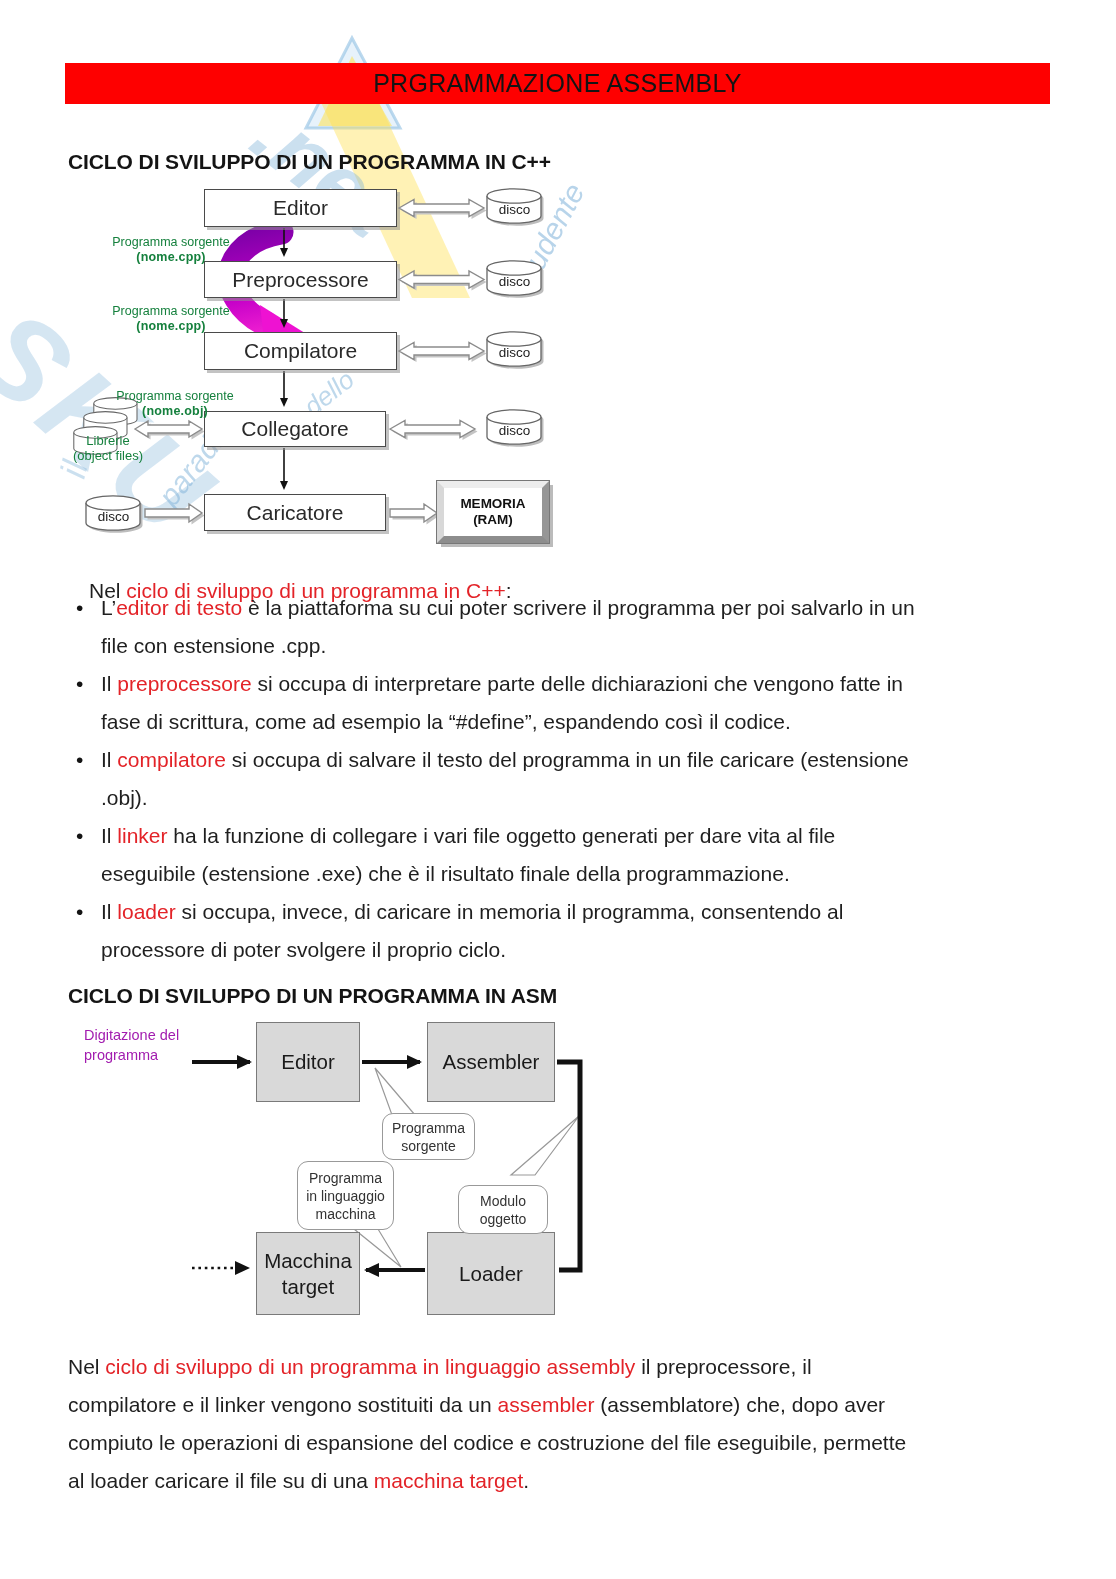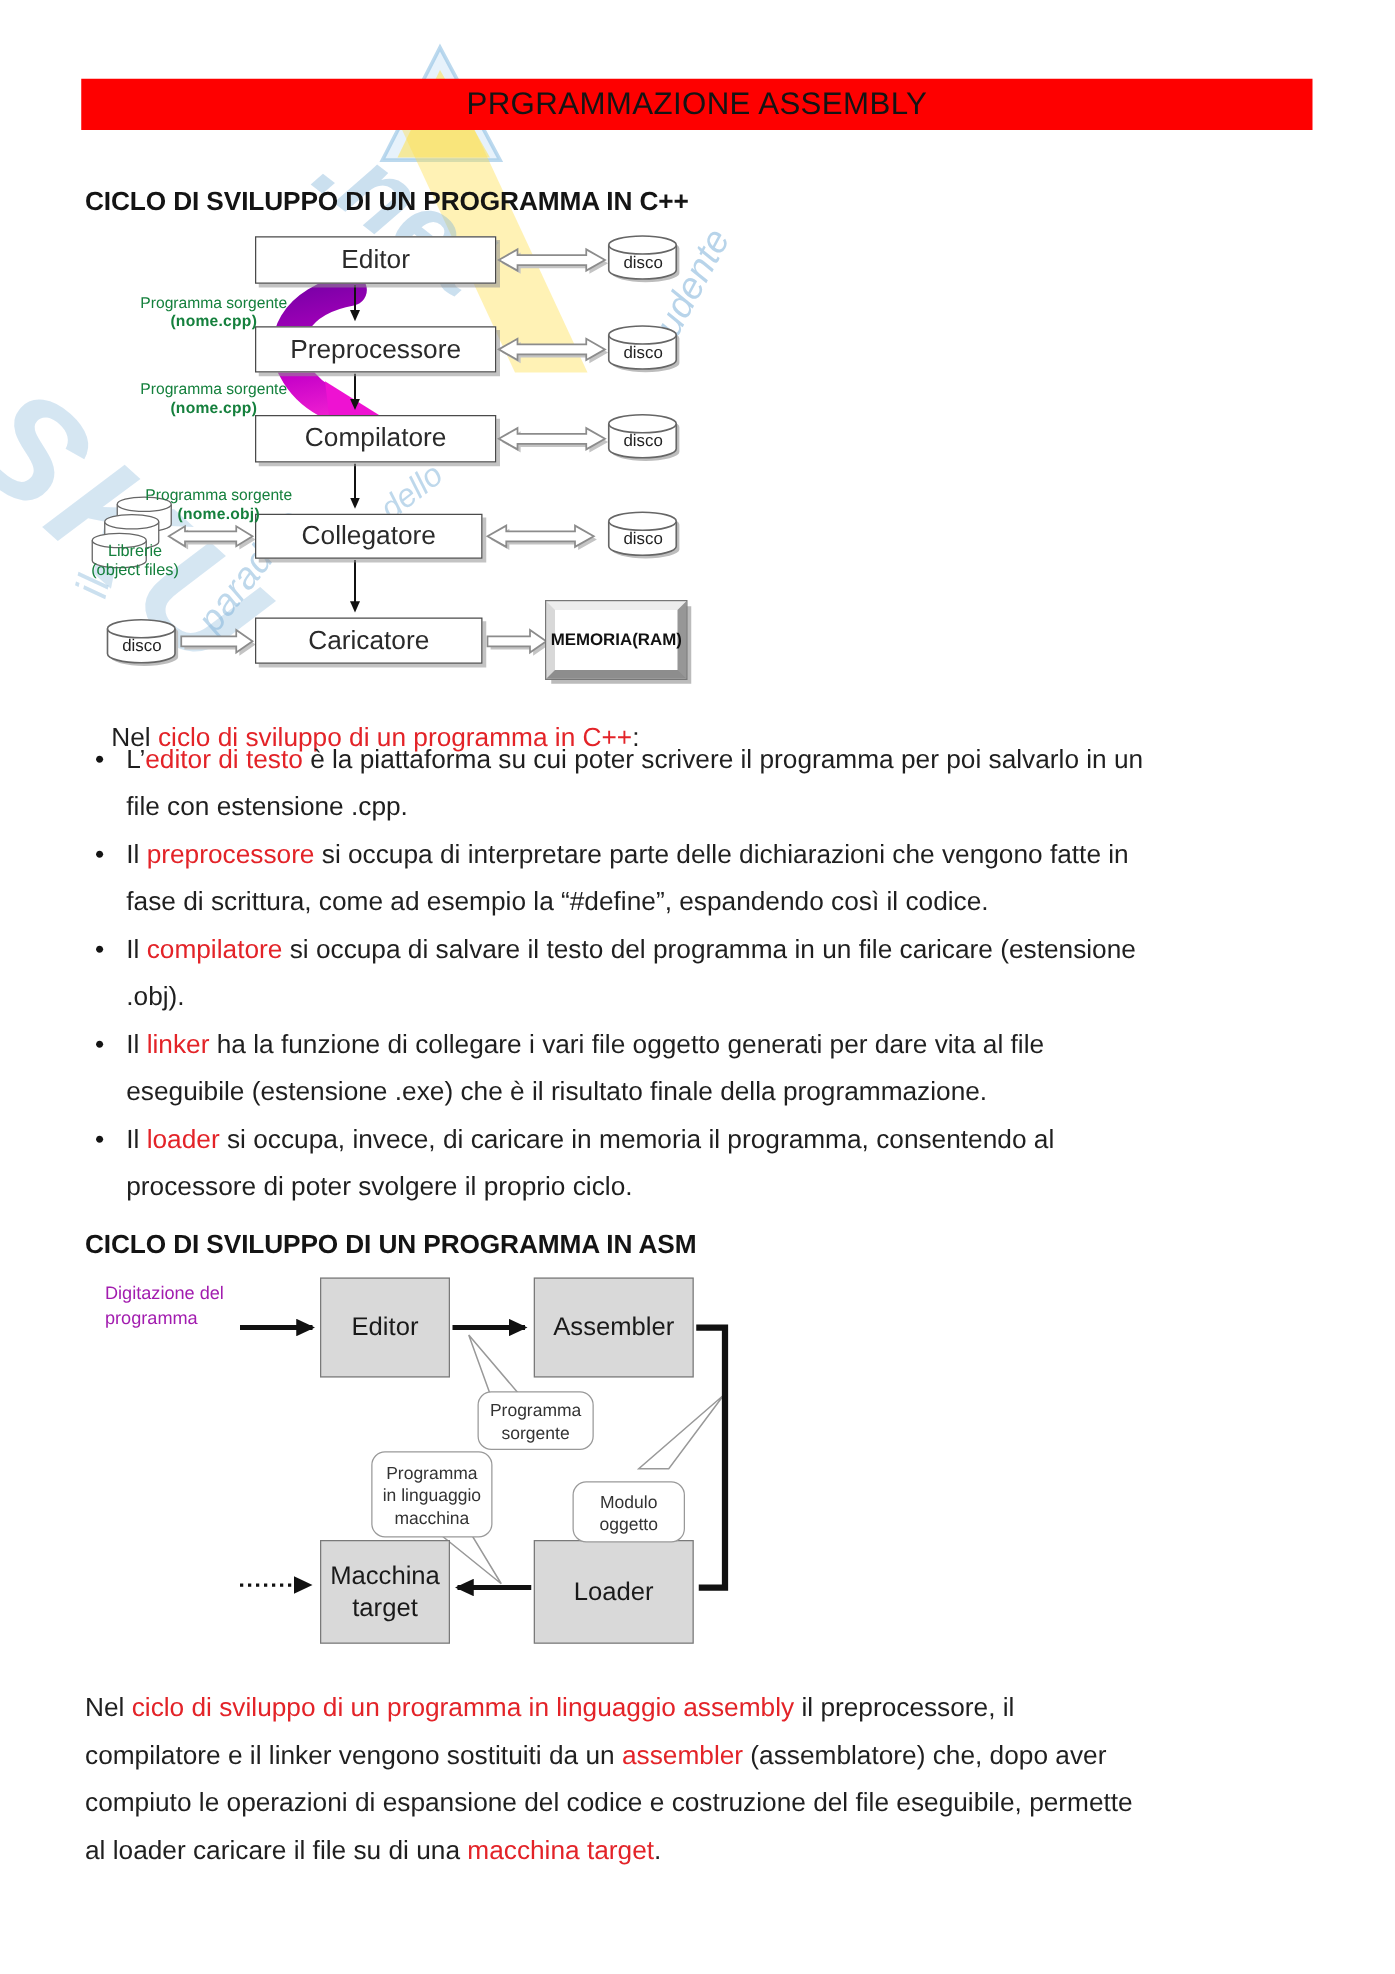--- a/index.html
+++ b/index.html
@@ -32,21 +32,21 @@
   #d1{position:absolute;left:60px;top:185px;width:500px;height:375px;z-index:1;}
   #d1 svg{position:absolute;left:0;top:0;}
   .d1box{position:absolute;background:#fff;border:1.4px solid #4a4a4a;box-sizing:border-box;
          box-shadow:3px 3px 0 rgba(145,145,145,.55);display:flex;align-items:center;justify-content:center;
          font-size:21px;color:#2a2a2a;}
   .dlabel{position:absolute;font-size:12.5px;color:#15803d;text-align:center;line-height:15px;}
   .dlabel b{letter-spacing:.2px;text-align:center;}
   .disk-label{position:absolute;width:57px;text-align:center;font-size:13.5px;color:#222;}
   .mem{position:absolute;left:377px;top:296px;width:112px;height:62px;background:#fff;box-sizing:border-box;
        border:7px solid;border-color:#ededed #969696 #8d8d8d #d8d8d8;outline:1px solid #777;
-       box-shadow:4px 4px 0 rgba(120,120,120,.5);display:flex;flex-direction:row;align-items:center;
+       box-shadow:4px 4px 0 rgba(120,120,120,.5);display:flex;flex-direction:column;align-items:center;
        justify-content:center;font-size:13.5px;font-weight:bold;color:#111;line-height:16px;}
   
   #d2{position:absolute;left:60px;top:1015px;width:540px;height:310px;z-index:1;}
   #d2 svg{position:absolute;left:0;top:0;}
   .d2box{position:absolute;background:var(--box_gray,#d9d9d9);border:1.4px solid #7a7a7a;box-sizing:border-box;
          display:flex;flex-direction:column;align-items:center;justify-content:center;
          font-size:20.5px;color:#1a1a1a;line-height:26px;}
   .callout{position:absolute;background:#fff;border:1.4px solid #999;border-radius:11px;box-sizing:border-box;
            display:flex;flex-direction:column;align-items:center;justify-content:center;
            font-size:14px;color:#333;line-height:18px;text-align:center;}

